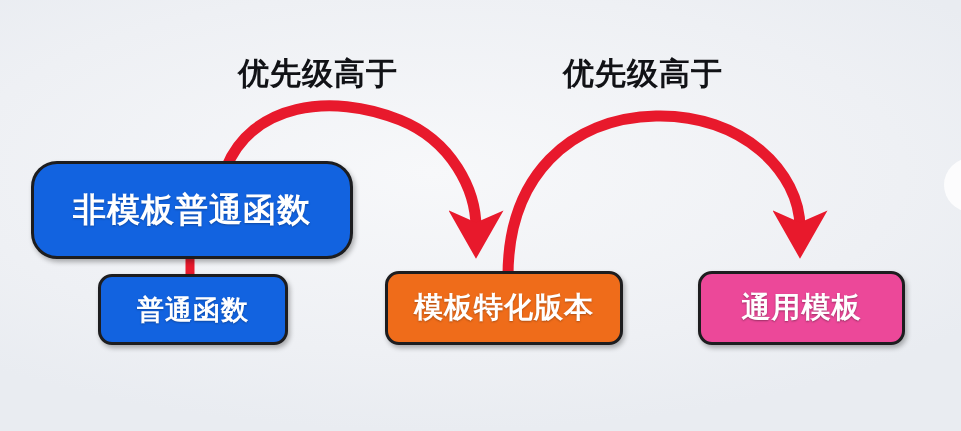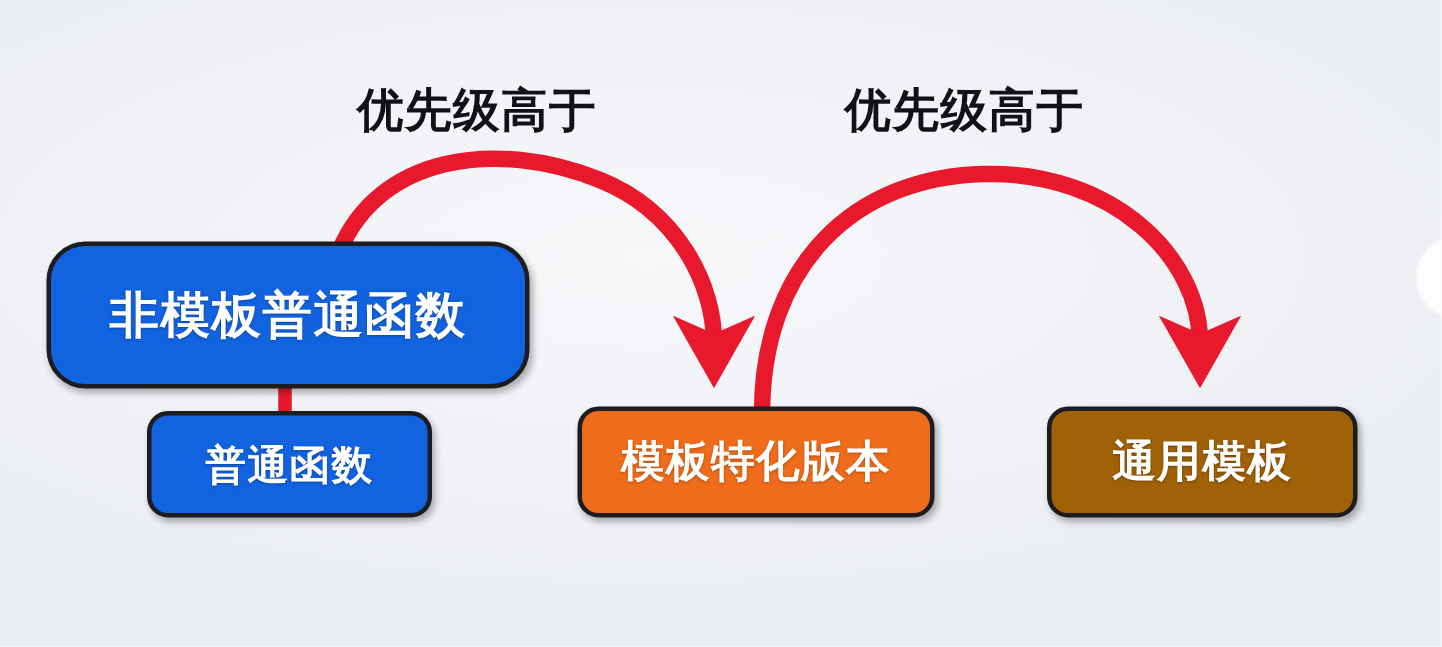--- a/index.html
+++ b/index.html
@@ -71,21 +71,21 @@
     width: 238px;
     height: 74px;
     background: #ef6c1a;
     font-size: 29px;
   }
   #node-generic {
     left: 698px;
     top: 271px;
     width: 207px;
     height: 74px;
-    background: #a16207;
+    background: #ec4899;
     font-size: 29px;
     text-shadow: 0 1px 2px rgba(0,0,0,0.35);
   }
 
   .edge-label {
     position: absolute;
     color: #111216;
     font-weight: bold;
     font-size: 31px;
     letter-spacing: 1px;

